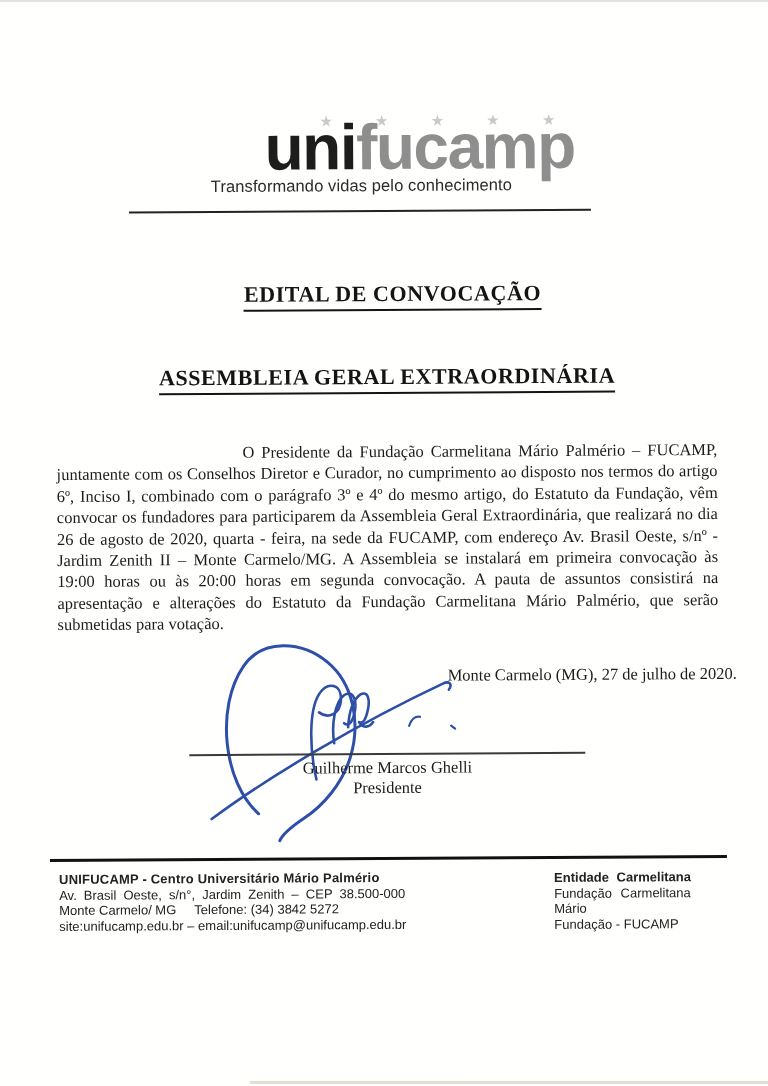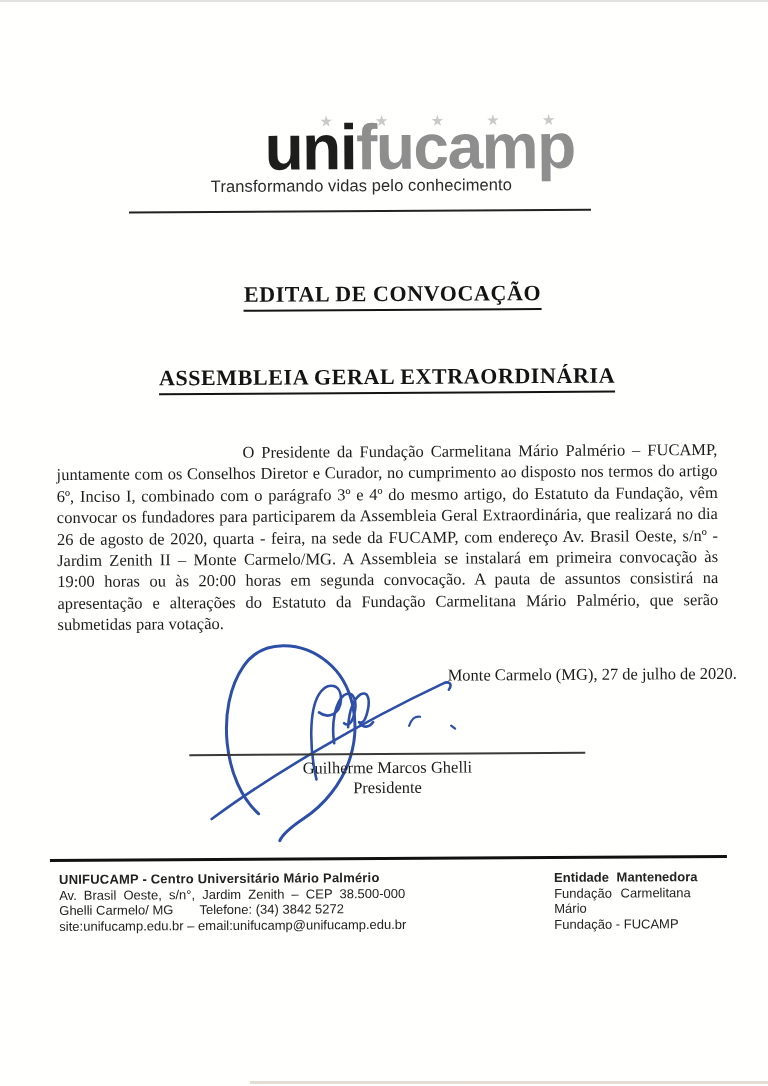--- a/index.html
+++ b/index.html
@@ -82,21 +82,21 @@
 
   
   .footer-rule{position:absolute;left:48px;top:857px;width:677px;height:3px;background:#111;}
   .footer-left{
     position:absolute;left:57px;top:870px;width:360px;
     font-family:"Liberation Sans",sans-serif;
     font-size:13px;line-height:15.6px;color:#222;
   }
   .footer-left .b{font-weight:bold;letter-spacing:0.2px;}
   .footer-left .ws{word-spacing:3.5px;}
-  .footer-left .row3 span + span{margin-left:26px;}
+  .footer-left .row3 span + span{margin-left:18px;}
   .footer-right{
     position:absolute;left:552px;top:871px;width:175px;
     font-family:"Liberation Sans",sans-serif;
     font-size:13px;line-height:15.6px;color:#222;
   }
   .footer-right .b{font-weight:bold;word-spacing:4px;}
   .footer-right .ws{word-spacing:5px;}
 </style>
 </head>
 <body>
@@ -133,27 +133,27 @@
     <div>Guilherme Marcos Ghelli</div>
     <div>Presidente</div>
   </div>
 
   <div class="footer-rule"></div>
 
   <div class="footer-left">
     <div class="b">UNIFUCAMP - Centro Universitário Mário Palmério</div>
     <div class="ws">Av. Brasil Oeste, s/n°, Jardim Zenith – CEP 38.500-000</div>
     <div class="row3">
-      <span>Ghelli Carmelo/ MG</span><span>Telefone: (34) 3842 5272</span>
+      <span>Monte Carmelo/ MG</span><span>Telefone: (34) 3842 5272</span>
     </div>
     <div>site:unifucamp.edu.br – email:unifucamp@unifucamp.edu.br</div>
   </div>
 
   <div class="footer-right">
-    <div class="b">Entidade Mantenedora</div>
+    <div class="b">Entidade Carmelitana</div>
     <div class="ws">Fundação Carmelitana Mário</div>
     <div>Fundação - FUCAMP</div>
   </div>
 
 </div>
 
 <div class="edge-top"></div>
 <div class="edge-bottom"></div>
 
 </body></html>

